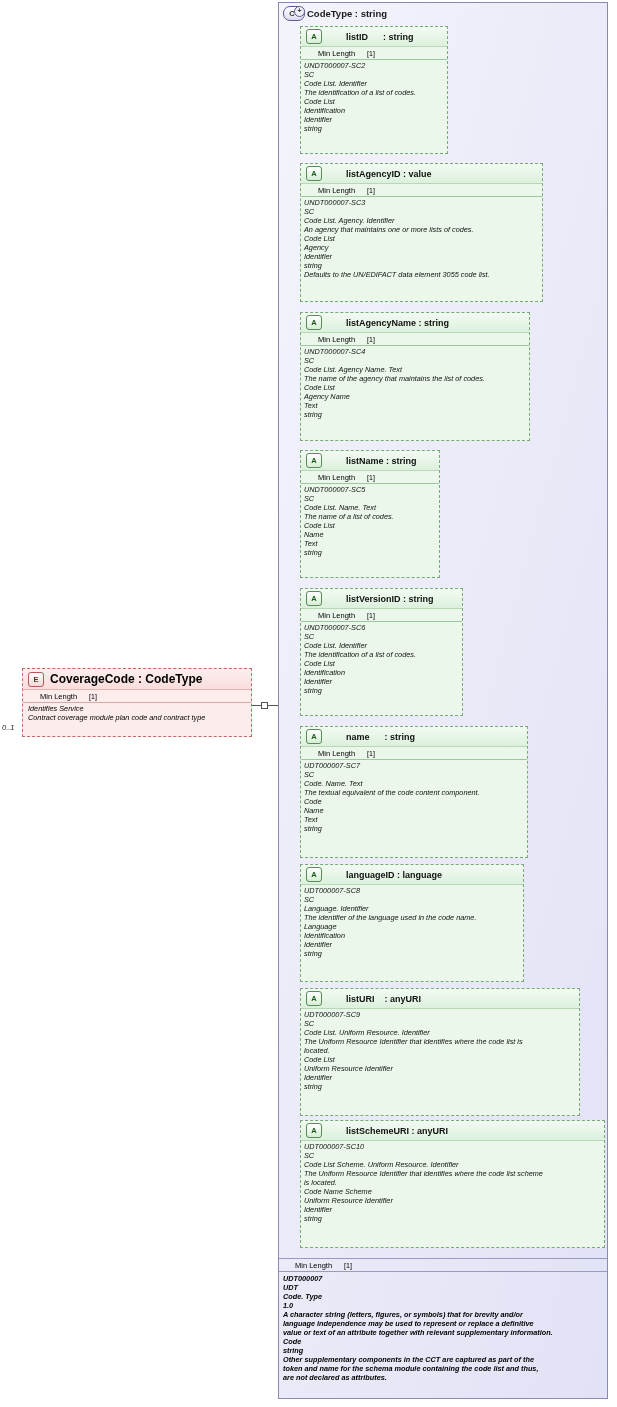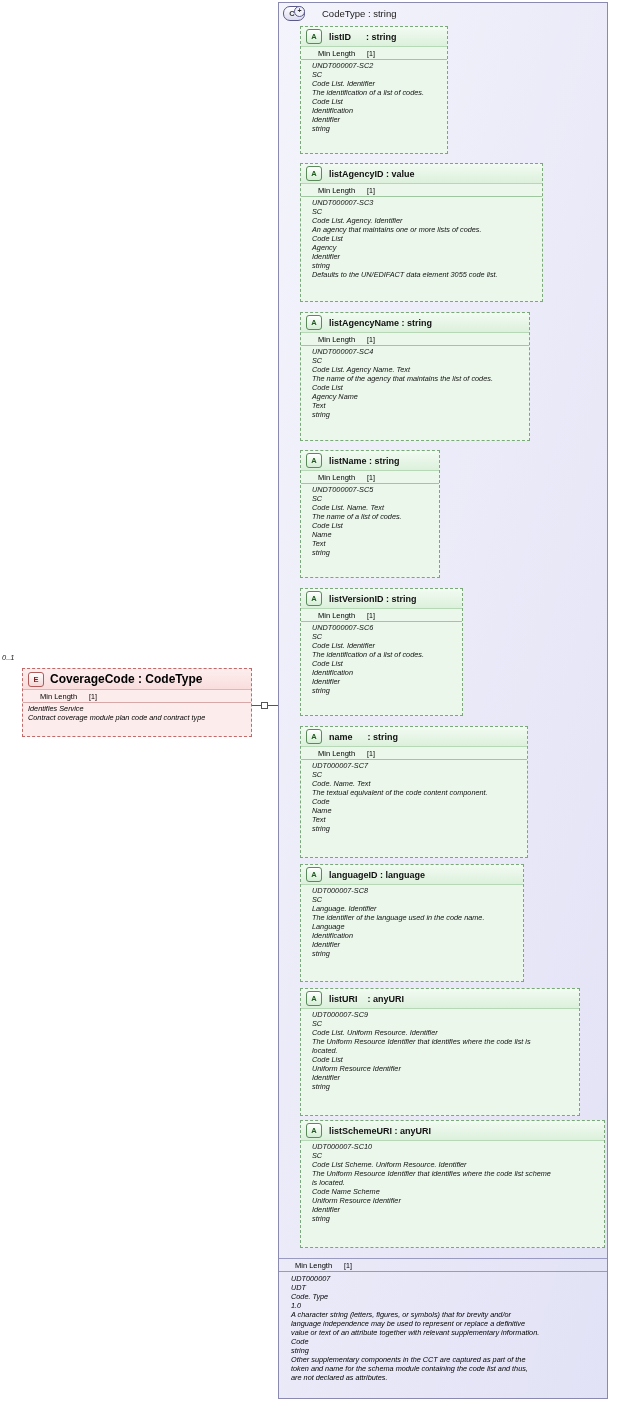--- a/index.html
+++ b/index.html
@@ -68,23 +68,23 @@
     height: 9px;
     border: 1px solid #5a5a8a;
     border-radius: 50%;
     background: #f0f0fa;
     font-size: 7px;
     line-height: 8px;
     text-align: center;
     color: #333;
   }
   .ct-title {
-    margin-left: 17px;
+    margin-left: 2px;
     font-size: 9.5px;
-    font-weight: normal;
+    font-weight: bold;
     color: #1a1a1a;
   }
 
   
   .elem-box {
     position: absolute;
     left: 22px;
     top: 668px;
     width: 230px;
     border: 1px dashed #c06a6a;
@@ -134,21 +134,21 @@
   }
   .elem-desc {
     padding: 2px 4px 13px 5px;
     font-style: italic;
     font-size: 7.3px;
     line-height: 1.22;
   }
   .cardinality {
     position: absolute;
     left: 2px;
-    top: 653px;
+    top: 723px;
     font-size: 7.5px;
     font-style: italic;
     color: #222;
   }
 
   
   .conn {
     position: absolute;
     background: #555;
   }
@@ -183,33 +183,33 @@
     border-radius: 3px;
     background: linear-gradient(#ffffff, #d6eed6);
     font-size: 7.5px;
     font-weight: bold;
     color: #1d5a1d;
     display: flex;
     align-items: center;
     justify-content: center;
   }
   .attr-title {
-    margin-left: 7px;
+    margin-left: 24px;
     font-size: 9px;
     font-weight: bold;
     color: #111;
   }
   .attr-minlen {
     display: flex;
     align-items: baseline;
     padding: 2px 4px 1px 5px;
     border-bottom: 1px solid #9fc79f;
   }
   .attr-lines {
-    padding: 2px 4px 3px 11px;
+    padding: 2px 4px 3px 3px;
     font-style: italic;
     font-size: 7.3px;
     line-height: 1.23;
     color: #111;
   }
   .attr-lines div { white-space: normal; }
 
   
   .ct-footer {
     position: absolute;
@@ -219,24 +219,25 @@
     box-sizing: border-box;
   }
   .ct-footer-ml {
     display: flex;
     align-items: baseline;
     padding: 2px 4px 1px 4px;
     border-top: 1px solid #9a9ac0;
     border-bottom: 1px solid #9a9ac0;
   }
   .ct-footer-lines {
-    padding: 3px 5px 3px 12px;
+    padding: 3px 5px 3px 4px;
     font-style: italic;
     font-size: 7.3px;
     line-height: 1.23;
+    font-weight: bold;
   }
 </style>
 </head>
 <body>
 
 <div class="canvas">
 
   <div class="ct-box"></div>
   <div class="ct-header">
     <div class="ct-badge">

